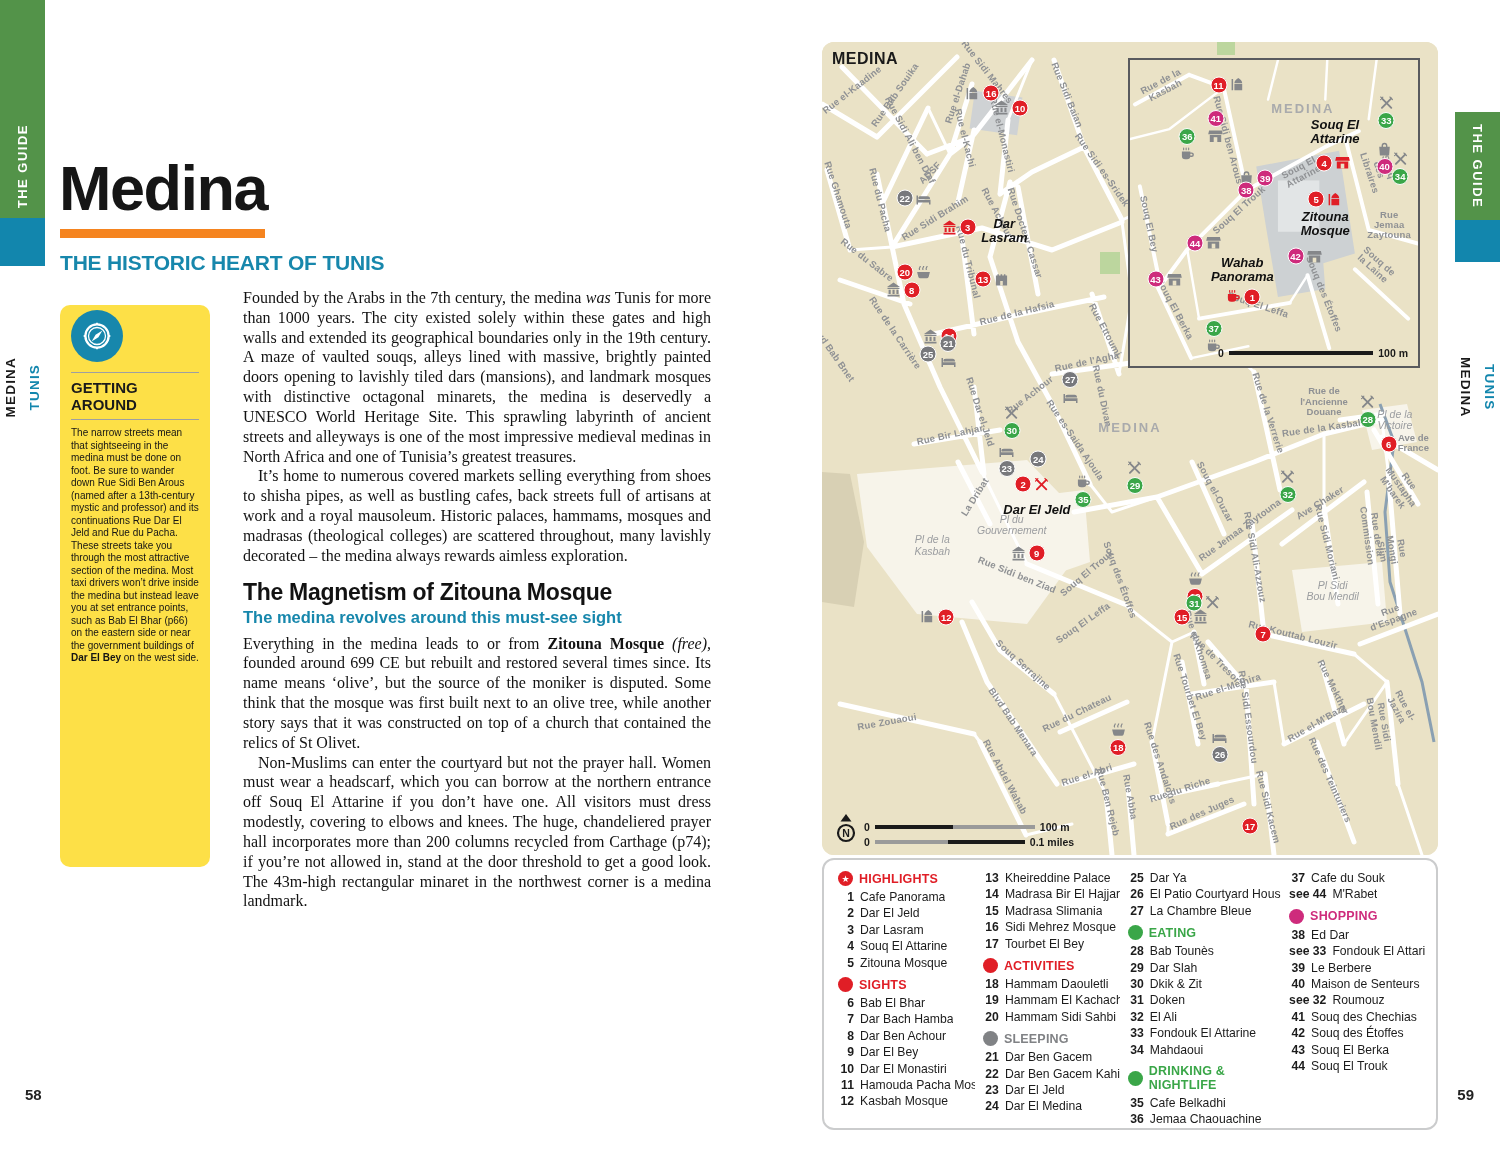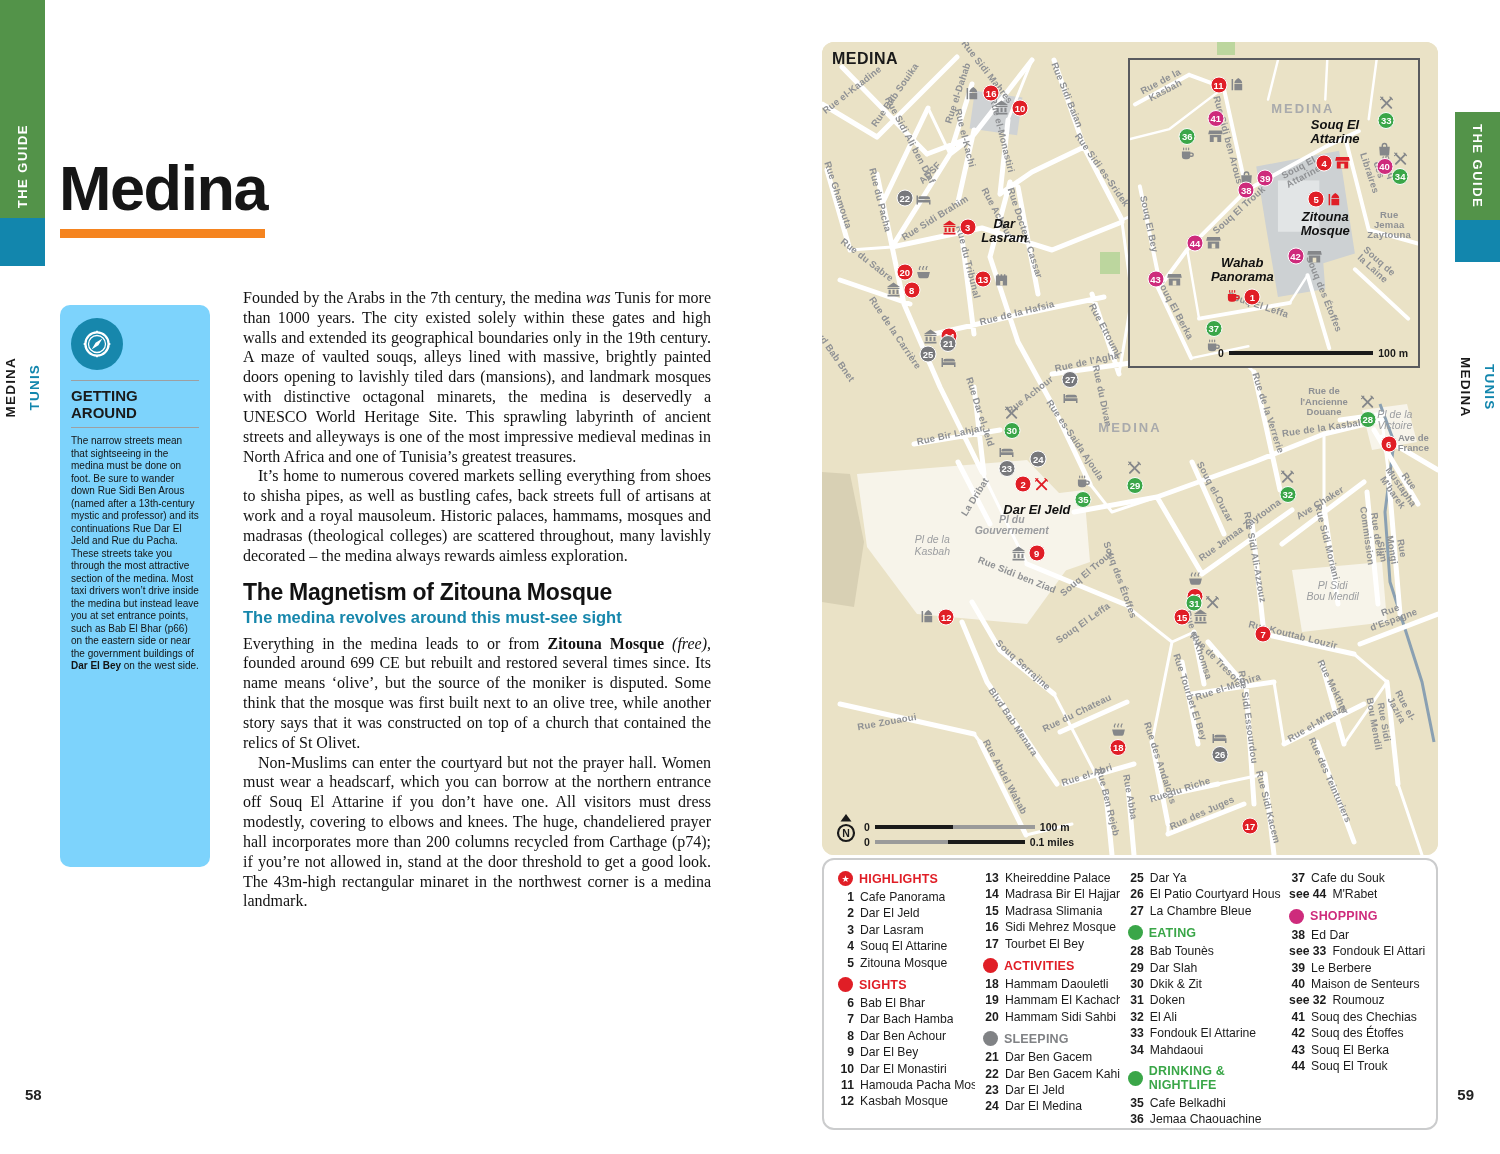--- a/index.html
+++ b/index.html
@@ -24,21 +24,21 @@
   .guide-txt{color:#fff;font-weight:bold;font-size:13px;letter-spacing:1.5px}
   .loc-txt{font-weight:bold;font-size:13.5px;letter-spacing:1.2px;display:flex;gap:9px;align-items:center}
   .loc-chapter{color:#1a1a1a}.loc-city{color:var(--spine_blue)}
   .sp-loc-l .loc-txt{flex-direction:column}
   .sp-loc-r .loc-txt{flex-direction:column}
 
   
   .pg-title{position:absolute;left:59px;top:152px;font-size:63px;font-weight:bold;letter-spacing:-1.5px;color:#161616}
   .title-rule{position:absolute;left:60px;top:229px;width:205px;height:9px;background:var(--orange)}
   .pg-sub{position:absolute;left:60px;top:251px;font-size:21px;font-weight:bold;color:var(--teal);letter-spacing:-.2px}
-  .ga-box{position:absolute;left:60px;top:305px;width:150px;height:562px;background:#7dd3fc;border-radius:10px;padding:13px 11px;overflow:hidden}
+  .ga-box{position:absolute;left:60px;top:305px;width:150px;height:562px;background:#fde047;border-radius:10px;padding:5px 11px;overflow:hidden}
   .ga-icon{width:52px;height:52px;border-radius:50%;background:var(--teal);display:flex;align-items:center;justify-content:center}
   .ga-h{font-size:15px;font-weight:bold;color:#1a1a1a;border-top:1px solid #9e9fa1;border-bottom:1px solid #9e9fa1;padding:6px 0;margin:10px 0 7px}
   .ga-body{font-size:10px;line-height:1.25;color:#141414}
   .body-col{position:absolute;left:243px;top:288px;width:468px}
   .body-col p{font-family:"Liberation Serif",serif;font-size:16px;line-height:1.24;text-align:justify;color:#121212}
   .body-col p + p{text-indent:15px}
   .sec-h{font-size:23px;font-weight:bold;color:#121212;margin:13px 0 2px;letter-spacing:-.3px}
   .sec-sub{font-size:16.5px;font-weight:bold;color:var(--teal);margin:0 0 7px}
   .pageno{position:absolute;font-size:15px;font-weight:bold;color:#222}
   .pn-l{left:25px;top:1086px}.pn-r{right:26px;top:1086px}
@@ -111,20 +111,21 @@
   <div class="sp sp-blue-r"></div>
   <div class="sp sp-loc-r">
     <span class="vtx-dn loc-txt">
       <span class="loc-city">TUNIS</span>
       <span class="loc-chapter">MEDINA</span>
     </span>
   </div>
 
   <h1 class="pg-title">Medina</h1>
   <div class="title-rule"></div>
+  <h2 class="pg-sub">THE HISTORIC HEART OF TUNIS</h2>
 
   <section class="ga-box">
     <div class="ga-icon">
       <svg width="34" height="34" viewBox="0 0 24 24" fill="none" stroke="#fff">
         <circle cx="12" cy="12" r="8.2" stroke-width="1.6"></circle>
         <circle cx="12" cy="12" r="6" stroke-width=".9"></circle>
         <path d="M12 2.6v1.6M12 19.8v1.6M2.6 12h1.6M19.8 12h1.6" stroke-width="1.3"></path>
         <path d="M15.8 8.2 13 12.9l-4.8 2.9 2.8-4.7z" fill="#fff" stroke="none"></path>
       </svg>
     </div>
@@ -231,21 +232,21 @@
         <div class="street" style="left: 58.1%; top: 92%; transform: translate(-50%, -50%) rotate(-18deg);">Rue du Riche</div>
         <div class="street" style="left: 61.7%; top: 94.8%; transform: translate(-50%, -50%) rotate(-24deg);">Rue des Juges</div>
         <div class="street" style="left: 72.4%; top: 94.1%; transform: translate(-50%, -50%) rotate(76deg);">Rue Sidi Kacem</div>
         <div class="street" style="left: 82.5%; top: 90.8%; transform: translate(-50%, -50%) rotate(66deg);">Rue des Teinturiers</div>
         <div class="pl-area" style="left: 50%; top: 47.3%; transform: translate(-50%, -50%);">MEDINA</div>
         <div class="pl-poi" style="left: 29.6%; top: 23.2%; transform: translate(-50%, -50%);">Dar
 Lasram</div>
         <div class="pl-poi" style="left: 34.9%; top: 57.6%; transform: translate(-50%, -50%);">Dar El Jeld</div>
         <div class="pl-plaza" style="left: 17.9%; top: 62%; transform: translate(-50%, -50%);">Pl de la
 Kasbah</div>
-        <div class="pl-plaza" style="left: 30.8%; top: 59.5%; transform: translate(-50%, -50%); font-weight: bold;">Pl du
+        <div class="pl-plaza" style="left: 30.8%; top: 59.5%; transform: translate(-50%, -50%);">Pl du
 Gouvernement</div>
         <div class="pl-plaza" style="left: 93%; top: 46.6%; transform: translate(-50%, -50%);">Pl de la
 Victoire</div>
         <div class="pl-plaza" style="left: 82.9%; top: 67.6%; transform: translate(-50%, -50%);">Pl Sidi
 Bou Mendil</div>
         <div class="pl-street-multi" style="left: 96%; top: 49.3%; transform: translate(-50%, -50%);">Ave de
 France</div>
         <div class="pl-street-multi" style="left: 81.5%; top: 44.3%; transform: translate(-50%, -50%);">Rue de
 l'Ancienne
 Douane</div>

